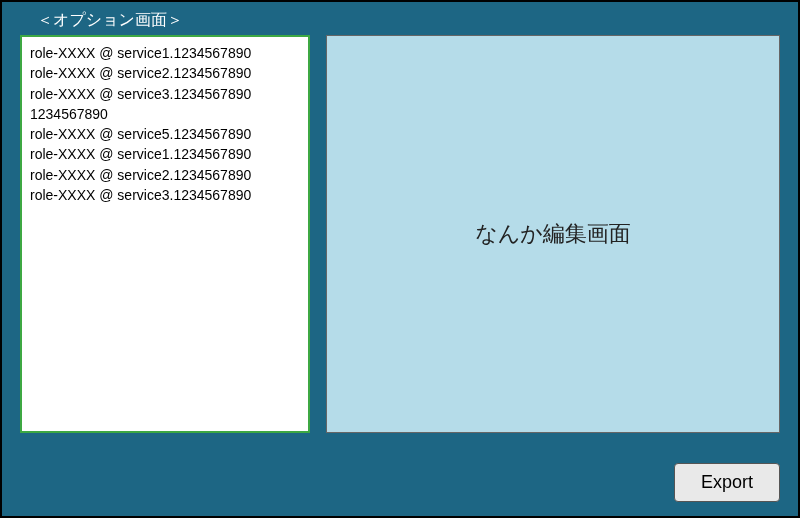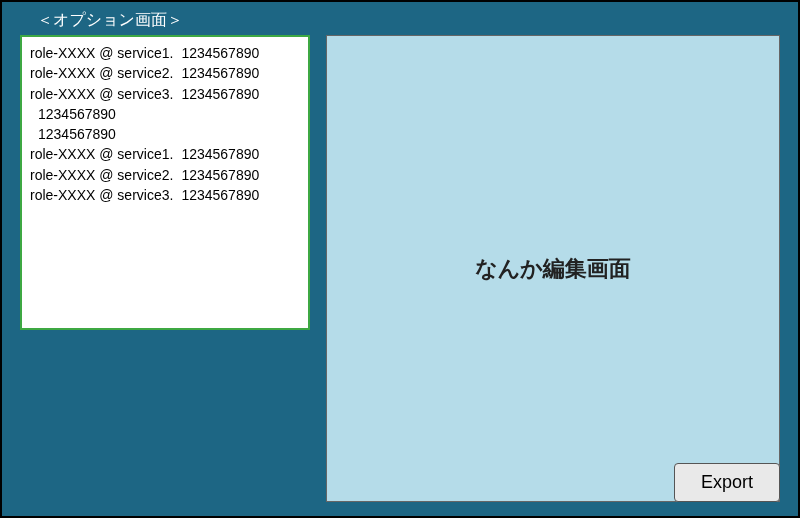--- a/index.html
+++ b/index.html
@@ -18,48 +18,46 @@
       font-weight: normal;
       margin-left: 25px;
     }
     .main-area {
       display: flex;
       gap: 16px;
       padding: 0 18px;
     }
     .list-panel {
       width: 290px;
-      height: 295px;
+      height: 398px;
       background: #fff;
       border: 2px solid #3da843;
       padding: 6px 8px;
       overflow: hidden;
     }
     .list-row {
       display: flex;
       font-size: 14px;
       color: #000;
       line-height: 1.45;
       white-space: nowrap;
     }
     .list-role {
       flex: 0 0 auto;
     }
     .list-id {
-      margin-left: 8px;
     }
     .edit-panel {
       flex: 1;
-      height: 467px;
+      height: 398px;
       background: #b5dce9;
       border: 1px solid #666;
       display: flex;
       align-items: center;
       justify-content: center;
-      font-weight: bold;
     }
     .edit-label {
       font-size: 22px;
       color: #222;
     }
     .btn-row {
       position: absolute;
       right: 18px;
       bottom: 14px;
       display: flex;
@@ -91,20 +89,21 @@
         <span class="list-id">1234567890</span>
       </div>
       <div class="list-row">
         <span class="list-role">role-XXXX @ service3.</span>
         <span class="list-id">1234567890</span>
       </div>
       <div class="list-row">
         <span class="list-id">1234567890</span>
       </div>
       <div class="list-row">
+        <span class="list-role">role-XXXX @ service5.</span>
         <span class="list-id">1234567890</span>
       </div>
       <div class="list-row">
         <span class="list-role">role-XXXX @ service1.</span>
         <span class="list-id">1234567890</span>
       </div>
       <div class="list-row">
         <span class="list-role">role-XXXX @ service2.</span>
         <span class="list-id">1234567890</span>
       </div>

